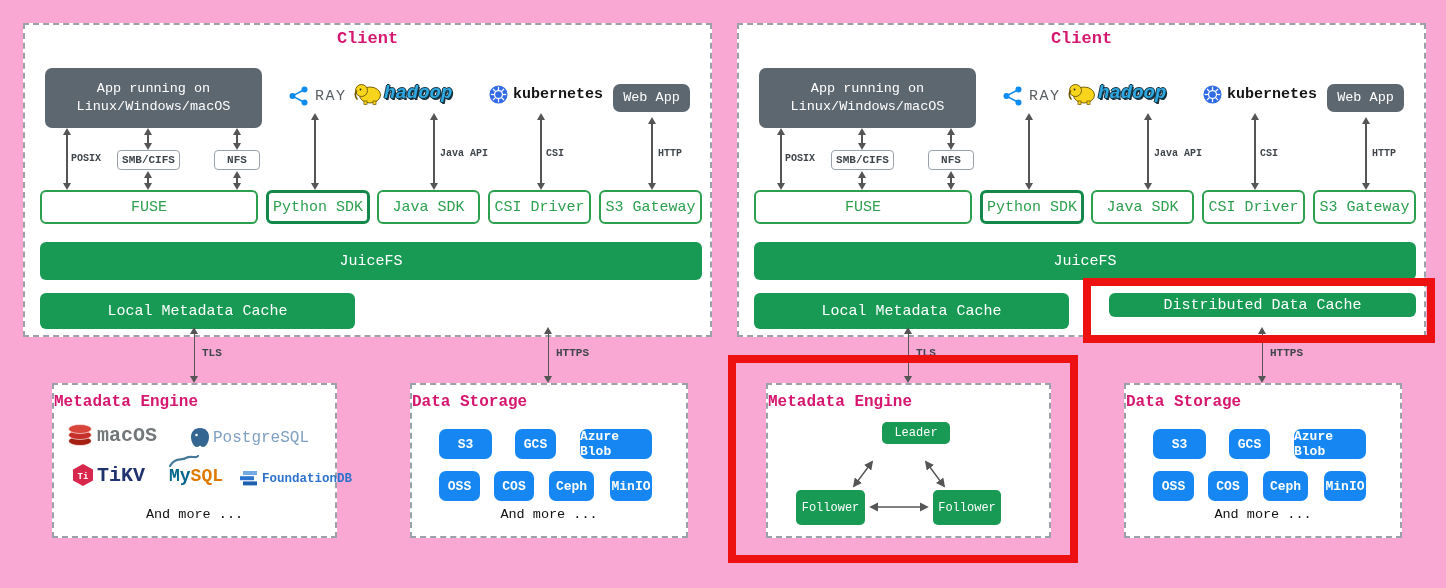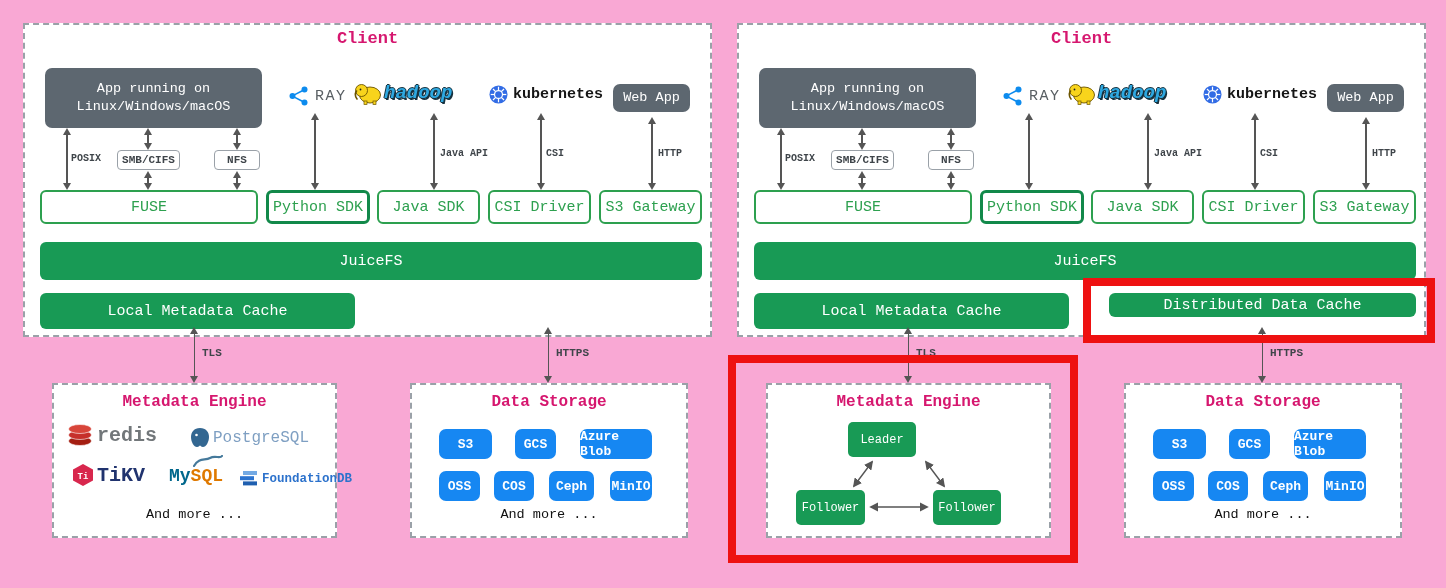--- a/index.html
+++ b/index.html
@@ -9,21 +9,21 @@
   
   .client-panel{position:absolute;top:23px;width:689px;height:314px;
                 border:2px dashed #9aa1a8;box-sizing:border-box;background:#fff;}
   .client-panel.left{left:23px;} .client-panel.right{left:737px;}
   .panel-title{position:absolute;top:4px;left:0;right:0;text-align:center;
                font-size:17px;font-weight:bold;color:#d6176f;}
 
   .sub-box{position:absolute;top:383px;width:285px;height:155px;
            border:2px dashed #9aa1a8;box-sizing:border-box;background:#fff;}
   .sub-box.storage{width:278px;}
-  .sub-title{position:absolute;top:8px;left:0;right:0;text-align:center;
+  .sub-title{position:absolute;top:8px;left:0;right:0;text-align:left;
              font-size:16px;font-weight:bold;color:#d6176f;}
 
   
   .gray-box{position:absolute;background:#5d6770;color:#fff;border-radius:7px;
             display:flex;flex-direction:column;align-items:center;justify-content:center;
             font-size:13.5px;line-height:1.35;text-align:center;}
   .green-outline{position:absolute;height:34px;border:2px solid #2da04f;border-radius:6px;
                  box-sizing:border-box;background:#fff;color:#2da04f;font-size:15px;
                  display:flex;align-items:center;justify-content:center;}
   .green-outline.strong{border-width:3px;border-color:#12894a;}
@@ -48,21 +48,21 @@
   
   .logo{position:absolute;display:flex;align-items:center;white-space:nowrap;}
   .ray-text{font-size:15px;color:#595f63;letter-spacing:1.5px;margin-left:5px;}
   .hadoop-text{font-size:19px;font-weight:800;font-style:italic;color:#2ea8e0;margin-left:2px;
                text-shadow:1px 0 #17323f,-1px 0 #17323f,0 1px #17323f,0 -1px #17323f,1.5px 1.5px 0 #17323f;}
   .k8s-text{font-size:15px;font-weight:bold;color:#151515;margin-left:5px;}
   .redis-text{font-size:20px;font-weight:600;color:#72777a;margin-left:4px;}
   .pg-text{font-size:16px;color:#7e9fc2;margin-left:2px;}
   .tikv-text{font-size:20px;font-weight:800;color:#20336e;margin-left:3px;text-align:right;}
   .fdb-text{font-size:12.5px;font-weight:700;color:#2c72cc;margin-left:3px;}
-  .mysql-wrap{position:absolute;display:flex;flex-direction:column;align-items:flex-end;}
+  .mysql-wrap{position:absolute;display:flex;flex-direction:column;align-items:flex-start;}
   .mysql-text{font-size:18px;font-weight:bold;line-height:1;}
   .mysql-my{color:#00678c;} .mysql-sql{color:#df7900;}
 
   .raft-box{position:absolute;background:#189a55;color:#fff;border-radius:5px;font-size:12px;
             display:flex;align-items:center;justify-content:center;}
   .raft-arrows{position:absolute;left:0;top:0;}
 
   .red-box{position:absolute;border:8px solid #ee1111;box-sizing:border-box;z-index:6;}
 </style>
 </head>
@@ -183,21 +183,21 @@
   <div class="link-label" style="left:556px;top:347px;">HTTPS</div>
 
   <div class="sub-box" style="left:52px;">
     <div class="sub-title">Metadata Engine</div>
     <div class="logo" style="left:13px;top:38px;">
       <svg width="26" height="24" viewBox="0 0 26 24">
           <ellipse cx="13" cy="18" rx="11.5" ry="4.5" fill="#a41e11" stroke="#fff" stroke-width="0.6"></ellipse>
           <ellipse cx="13" cy="12" rx="11.5" ry="4.5" fill="#c6302b" stroke="#fff" stroke-width="0.6"></ellipse>
           <ellipse cx="13" cy="6" rx="11.5" ry="4.5" fill="#d8453a" stroke="#fff" stroke-width="0.6"></ellipse>
         </svg>
-      <span class="redis-text">redis</span>
+      <span class="redis-text">macOS</span>
     </div>
     <div class="logo" style="left:135px;top:42px;">
       <svg width="22" height="22" viewBox="0 0 22 22">
           <path d="M11,1 C5,1 2,5 2,10 c0,5 3,10 6,10 2,0 2.5,-1.5 3,-1.5 s1,1.5 3,1.5 c3,0 6,-5 6,-10 0,-5 -3,-9 -9,-9z" fill="#336791"></path>
           <circle cx="7.5" cy="8" r="1.3" fill="#fff"></circle>
         </svg>
       <span class="pg-text">PostgreSQL</span>
     </div>
     <div class="logo" style="left:18px;top:78px;">
       <svg width="22" height="24" viewBox="0 0 22 24">
@@ -343,21 +343,21 @@
       <i></i>
     </div>
   <div class="link-label" style="left:916px;top:347px;">TLS</div>
   <div class="arr" style="left:1257px;top:327px;height:56px;">
       <i></i>
     </div>
   <div class="link-label" style="left:1270px;top:347px;">HTTPS</div>
 
   <div class="sub-box" style="left:766px;">
     <div class="sub-title">Metadata Engine</div>
-    <div class="raft-box" style="left:80px;top:37px;width:68px;height:35px;">Leader</div>
+    <div class="raft-box" style="left:114px;top:37px;width:68px;height:22px;">Leader</div>
     <div class="raft-box" style="left:28px;top:105px;width:69px;height:35px;">Follower</div>
     <div class="raft-box" style="left:165px;top:105px;width:68px;height:35px;">Follower</div>
     <svg class="raft-arrows" width="285" height="155" viewBox="0 0 285 155">
       <defs>
         <marker id="ah" viewBox="0 0 10 10" refX="8" refY="5" markerWidth="6.5" markerHeight="6.5" orient="auto-start-reverse">
             <path d="M0,0 L10,5 L0,10 z" fill="#555"></path>
           </marker>
       </defs>
       <g stroke="#555" stroke-width="1.4">
         <line x1="104" y1="77" x2="86" y2="101" marker-start="url(#ah)" marker-end="url(#ah)"></line>

